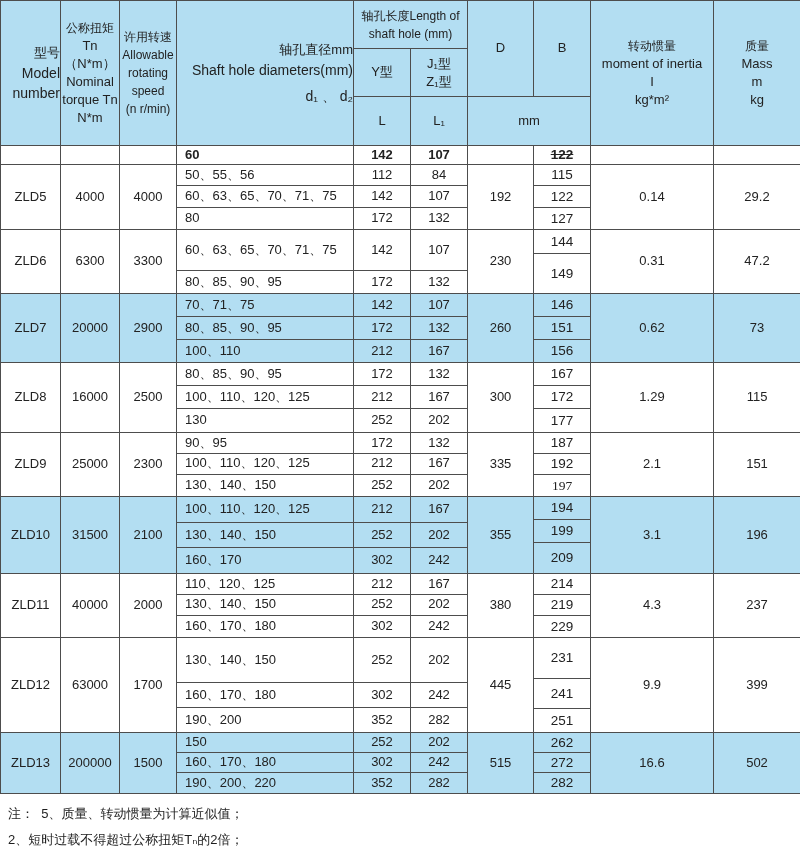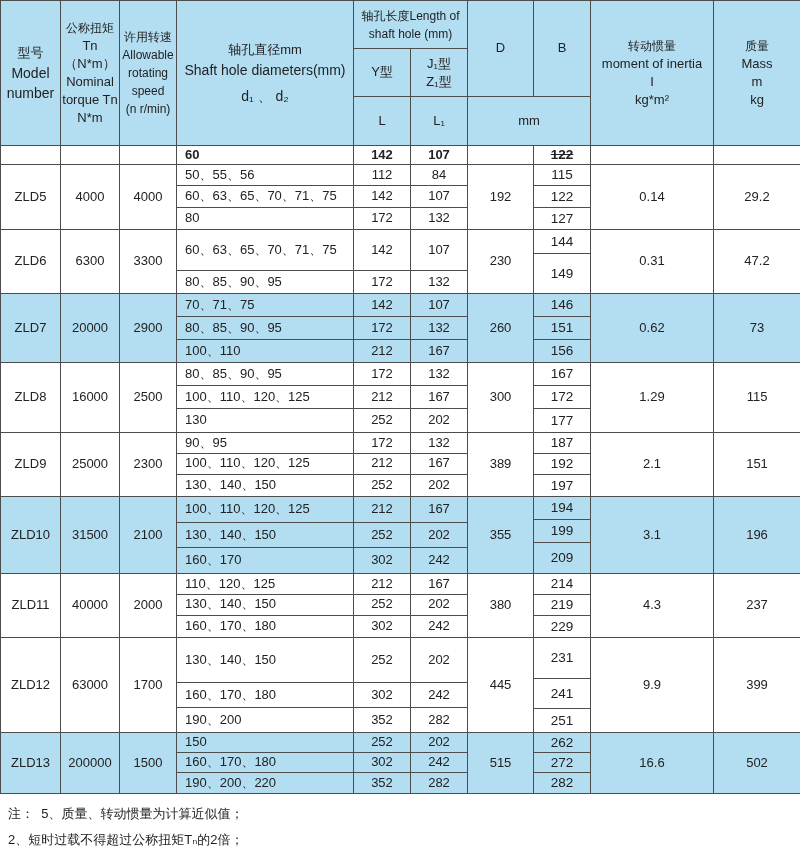--- a/index.html
+++ b/index.html
@@ -28,21 +28,21 @@
     background:#fff;
   }
   table.spec thead th{
     background:#b3def2;
     font-weight:normal;
   }
   tr.hl td{ background:#b3def2; }
   .hline{line-height:18px;}
   .hline.sm{font-size:12px;}
   .th-left{text-align:left;padding-left:9px;}
-  .th-left .hline{line-height:20px;}
+  .th-left .hline{line-height:20px;text-align:right;}
   .gap-top{margin-top:6px;}
   .big{font-size:14px;}
   .shaft-cell{
     text-align:left !important;
     padding-left:8px !important;
     font-size:13.5px;
   }
   .model-cell{font-size:13.5px;}
   .num-cell{font-size:13.5px;}
   .b-cell{padding:0 !important;vertical-align:top;}
@@ -266,26 +266,26 @@
           <td class="num-cell">252</td>
           <td class="num-cell">202</td>
         </tr>
         <tr style="height: 20px;">
           <td class="model-cell" rowspan="3">ZLD9</td>
           <td class="num-cell" rowspan="3">25000</td>
           <td class="num-cell" rowspan="3">2300</td>
           <td class="shaft-cell">90、95</td>
           <td class="num-cell">172</td>
           <td class="num-cell">132</td>
-          <td class="num-cell" rowspan="3">389</td>
+          <td class="num-cell" rowspan="3">335</td>
           <td class="b-cell" rowspan="3">
             <div class="b-stack" style="height: 63px;">
               <div class="b-sub" style="flex: 0 0 20px;">187</div>
               <div class="b-sub" style="flex: 0 0 20px;">192</div>
-              <div class="b-sub" style="flex: 1 1 auto;">197</div>
+              <div class="b-sub" style="flex: 1 1 auto; font-family: Liberation Serif, serif;">197</div>
             </div>
           </td>
           <td class="num-cell" rowspan="3">2.1</td>
           <td class="num-cell" rowspan="3">151</td>
         </tr>
         <tr style="height: 20px;">
           <td class="shaft-cell">100、110、120、125</td>
           <td class="num-cell">212</td>
           <td class="num-cell">167</td>
         </tr>

